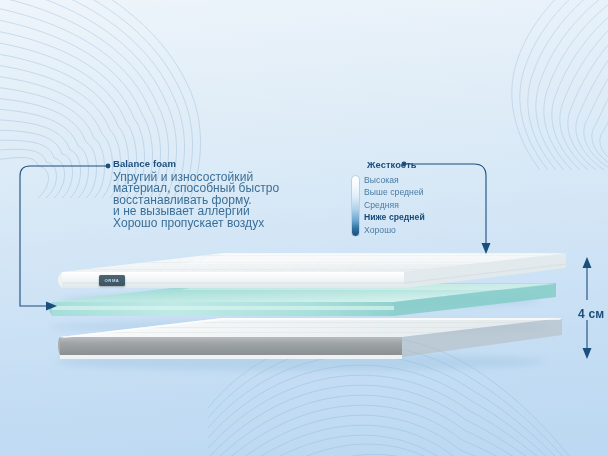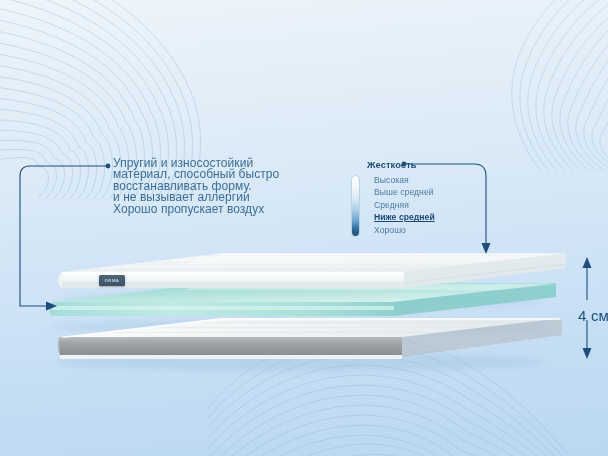--- a/index.html
+++ b/index.html
@@ -39,39 +39,39 @@
   }
   .callout-body {
     font-size:12px; color:#3a6e96; line-height:11.4px; letter-spacing:.05px;
   }
   .callout-body div { white-space:nowrap; }
   #firm-block { position:absolute; left:351px; top:160px; width:120px; }
   #firm-title {
     font-size:9.3px; font-weight:bold; color:#1b4e7d;
     margin-left:16px; margin-bottom:4px; letter-spacing:.1px;
   }
-  #firm-row { display:flex; align-items:flex-start; gap:14px; }
+  #firm-row { display:flex; align-items:flex-start; gap:4px; }
   #firm-bar {
     width:9px; height:62px; border-radius:5px;
     background:linear-gradient(to bottom,
       #ffffff 0%, #f4f9fd 18%, #dcecf7 36%, #aed0e8 56%,
       #6ba7d0 74%, #2e6f9f 88%, #1b4e7d 100%);
     border:1px solid #b9d3e6;
     flex:0 0 auto;
     margin-top:1px;
   }
   .firm-list { display:flex; flex-direction:column; }
   .firm-item {
     font-size:8.6px; color:#4a7ca3; line-height:12.4px;
     white-space:nowrap; letter-spacing:.05px;
   }
-  .firm-item.sel { font-weight:bold; color:#184a76;text-decoration:underline; }
+  .firm-item.sel { font-weight:bold; color:#184a76; }
   #dim-label {
     position:absolute; left:578px; top:307px;
-    font-size:15px; font-weight:normal; color:#1b4e7d;
+    font-size:12px; font-weight:bold; color:#1b4e7d;
     white-space:nowrap; letter-spacing:.2px;
   }
   #logo-tag {
     position:absolute; left:99px; top:275px;
     width:26px; height:11px; border-radius:1.5px;
     background:linear-gradient(to bottom,#4c6374,#3c5465);
     display:flex; align-items:center; justify-content:center;
     box-shadow:0 1px 2px rgba(20,50,75,.35);
   }
   #logo-tag span {
@@ -268,20 +268,21 @@
       <line x1="587" y1="320" x2="587" y2="352" stroke="#1b4e7d" stroke-width="1.1"></line>
       <polygon points="582.5,348 591.5,348 587,359" fill="#1b4e7d"></polygon>
     </g>
   </svg>
 
   <div id="logo-tag">
     <span>ORMA</span>
   </div>
 
   <div class="callout-text" id="left-callout-text">
+    <div class="callout-title">Balance foam</div>
     <div class="callout-body">
       <div>Упругий и износостойкий</div>
       <div>материал, способный быстро</div>
       <div>восстанавливать форму.</div>
       <div>и не вызывает аллергии</div>
       <div>Хорошо пропускает воздух</div>
     </div>
   </div>
 
   <div id="firm-block">

